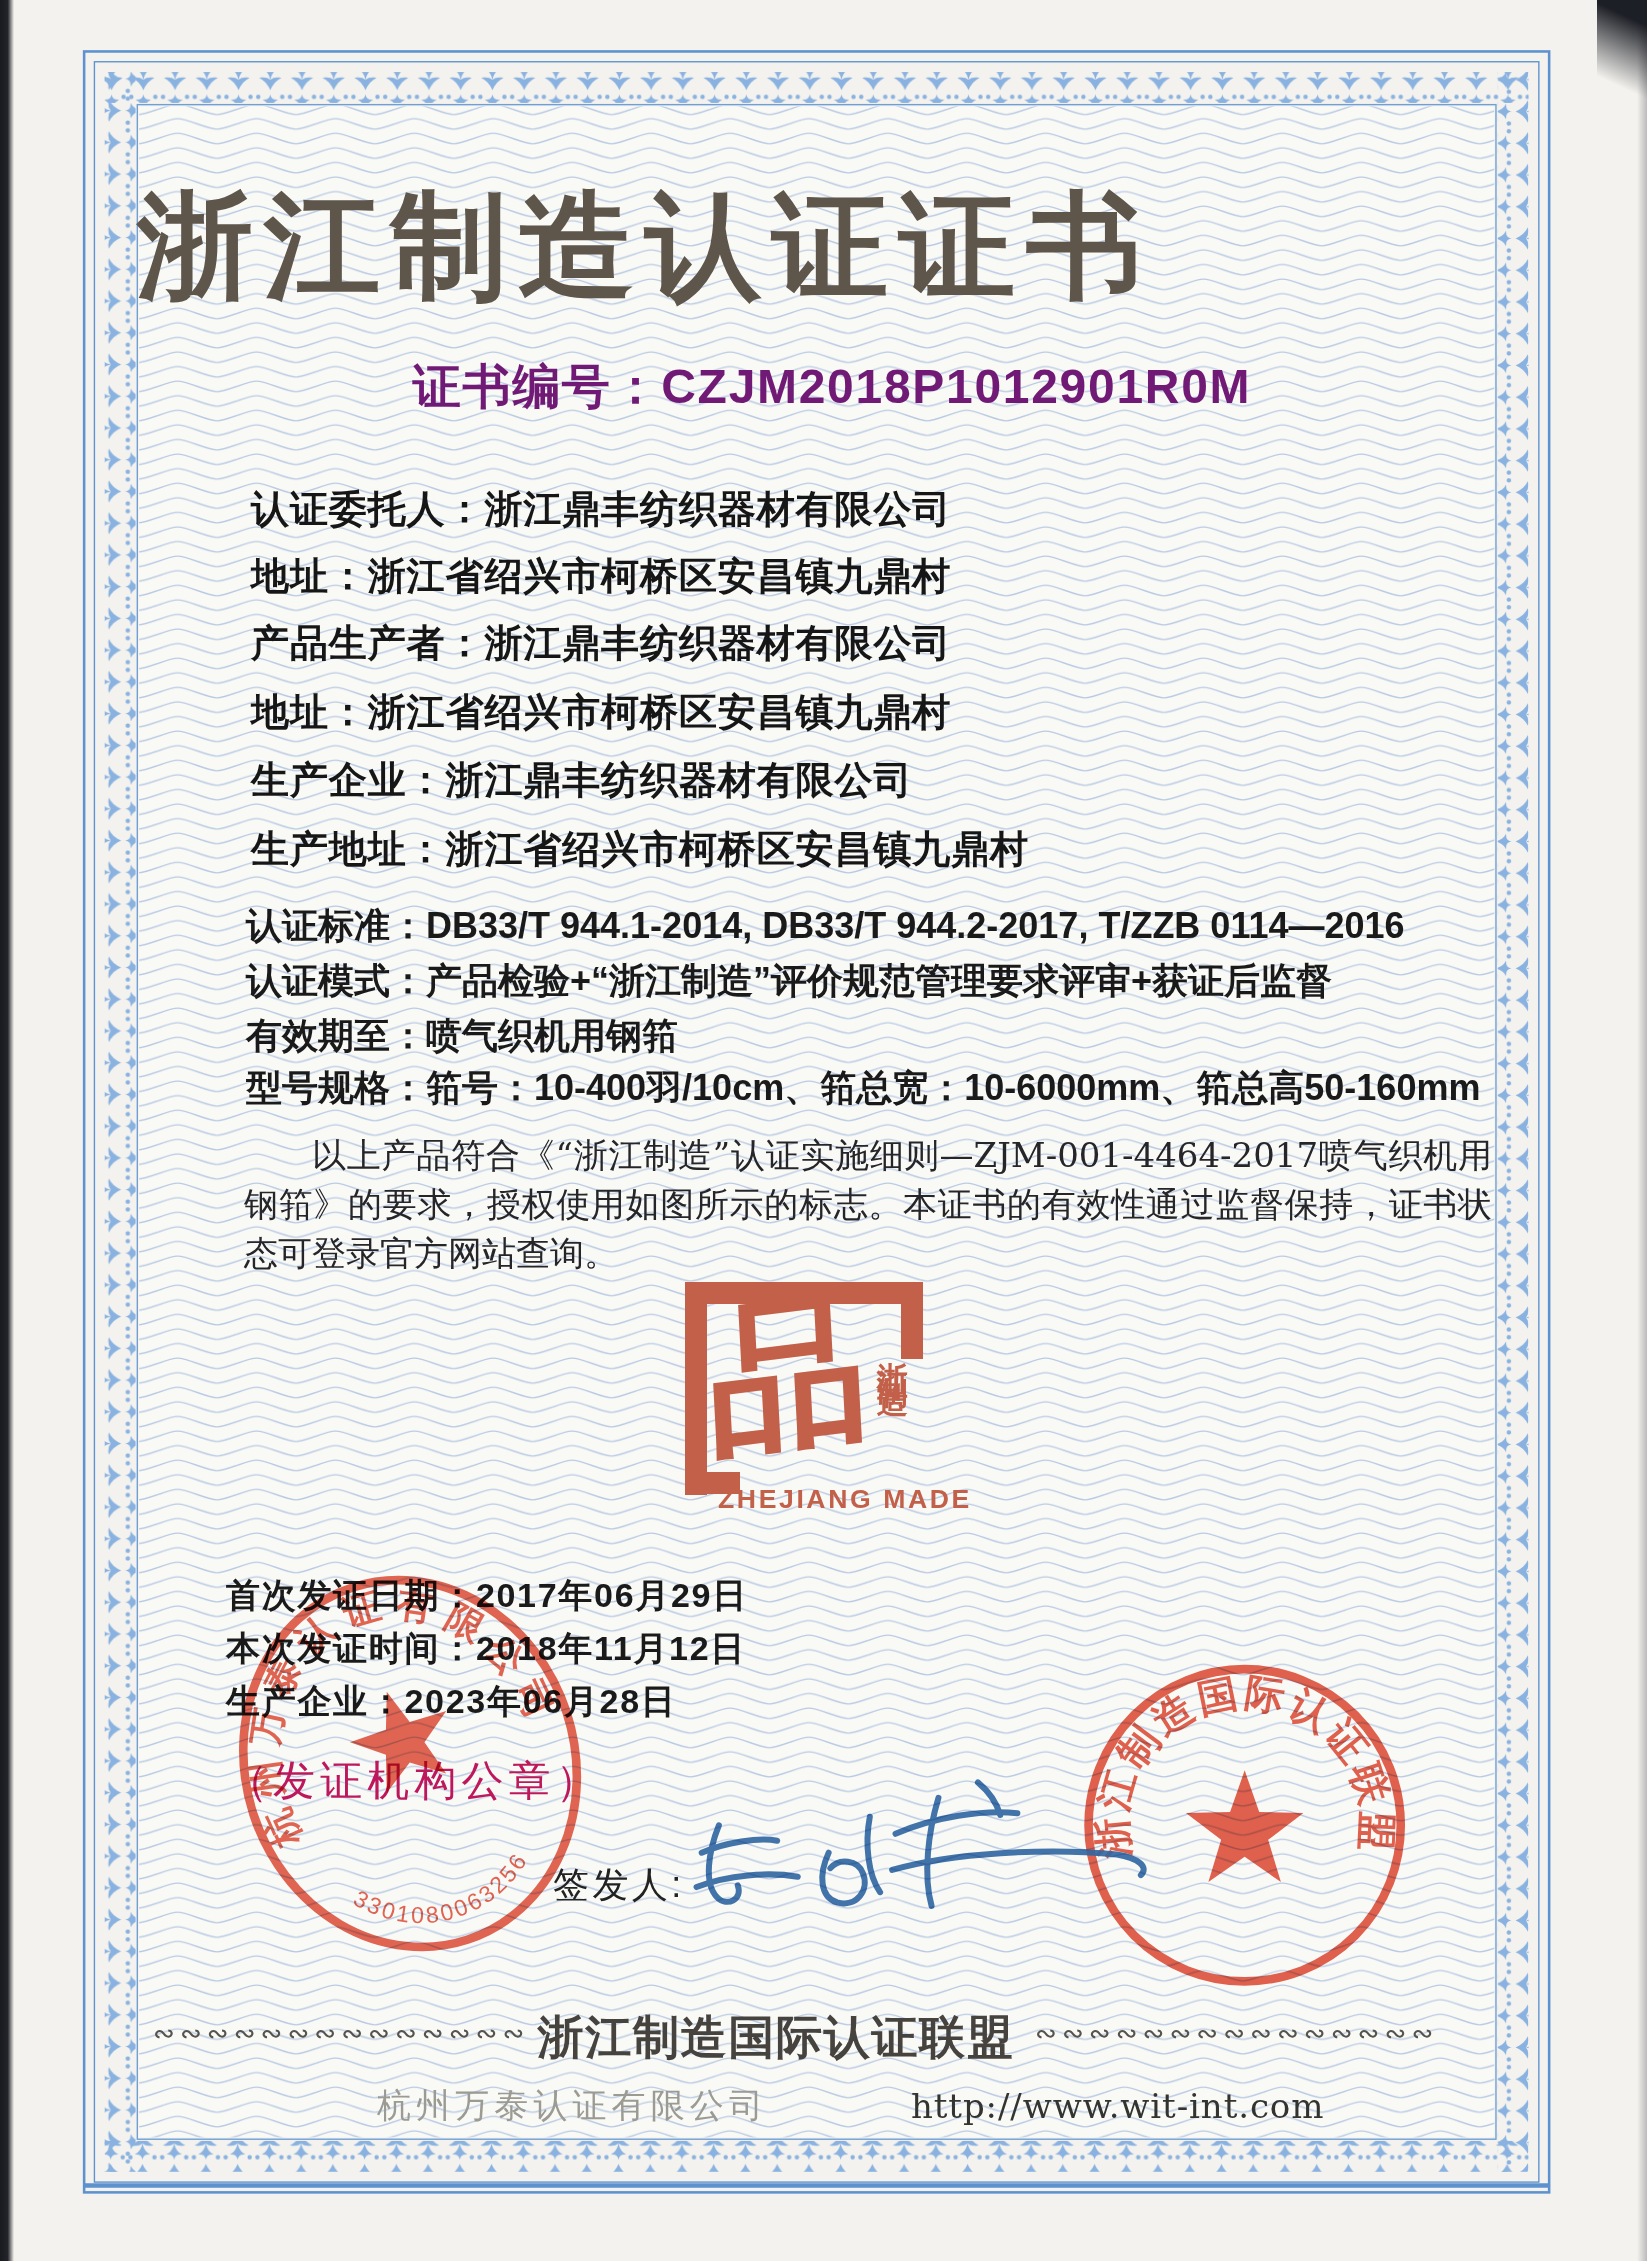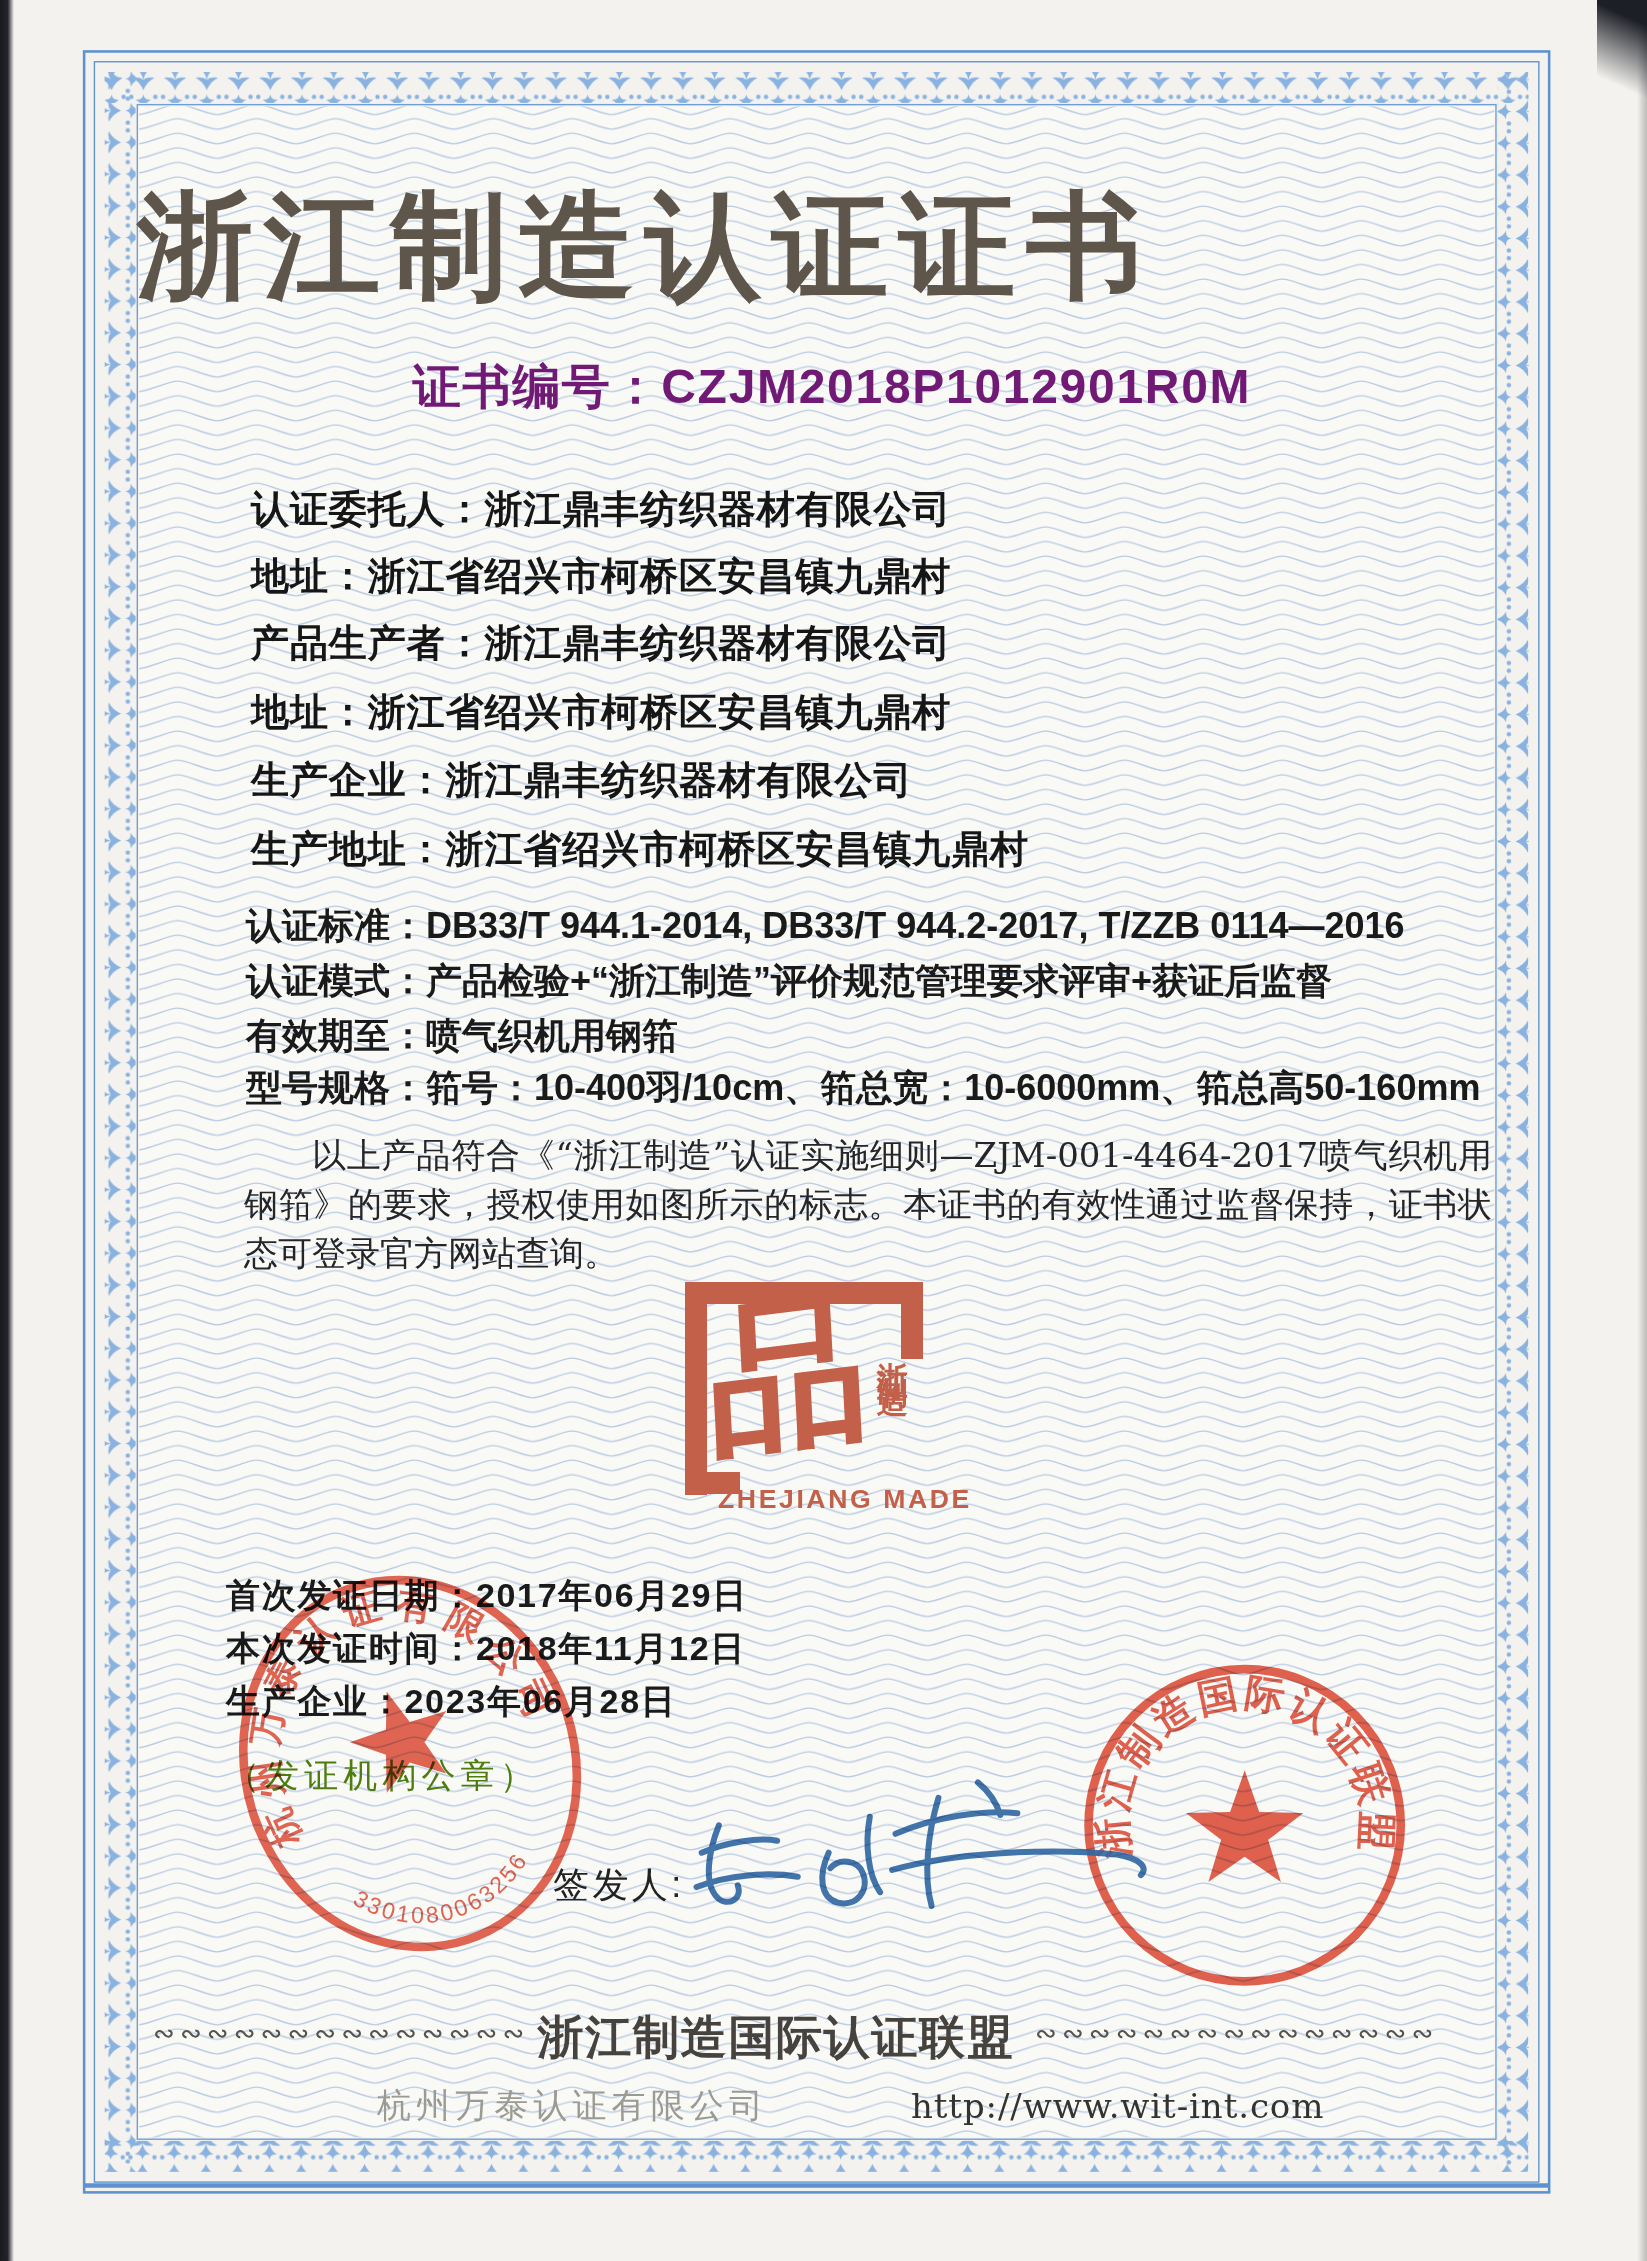--- a/index.html
+++ b/index.html
@@ -11,21 +11,21 @@
   .title{position:absolute;left:137px;top:172px;width:1359px;text-align:left;
          font-family:"DejaVu Serif",serif;font-weight:700;font-size:116px;letter-spacing:11px;
          color:#5f564b;line-height:146px;}
   .certno{position:absolute;left:137px;top:355px;width:1390px;text-align:center;
           font-size:48px;font-weight:700;color:#701a75;letter-spacing:1.7px;}
   .field{position:absolute;left:251px;font-size:38px;font-weight:700;color:#161616;letter-spacing:0.9px;white-space:nowrap;margin-top:19px;}
   .detail{position:absolute;left:246px;font-size:36px;font-weight:700;color:#1a1a1a;letter-spacing:0px;white-space:nowrap;}
   .statement{position:absolute;left:244px;top:1131px;width:1248px;font-family:"DejaVu Serif",serif;
              font-size:34px;line-height:49px;color:#26262a;text-align:justify;text-indent:2em;}
   .dateline{position:absolute;left:226px;font-size:34px;font-weight:700;color:#1a1a1a;letter-spacing:1.7px;white-space:nowrap;}
-  .sealnote{position:absolute;left:226px;top:1753px;font-size:34px;font-weight:500;color:#4d7c0f;letter-spacing:5.1px;}
+  .sealnote{position:absolute;left:226px;top:1753px;font-size:42px;font-weight:500;color:#be185d;letter-spacing:5.1px;}
   .issuer-label{position:absolute;left:553px;top:1861px;font-size:36px;font-weight:500;color:#222;letter-spacing:3.4px;}
 
   
   .logo{position:absolute;left:685px;top:1282px;width:238px;height:245px;z-index:2;}
   .logo .bar{position:absolute;background:#c2604a;}
   .logo .mark{position:absolute;left:22px;top:5.1px;width:172px;font-family:"DejaVu Serif",serif;
               font-size:161px;font-weight:700;color:#c2604a;transform:rotate(-7deg) skewX(-4deg);line-height:172px;}
   .logo .side{position:absolute;right:10.3px;top:55px;writing-mode:vertical-rl;text-orientation:upright;
               font-size:31px;font-weight:700;color:#c2604a;letter-spacing:7.7px;}
   .logo .caption{position:absolute;left:33px;top:202px;font-size:26.6px;font-weight:700;color:#c2604a;letter-spacing:2.6px;white-space:nowrap;}

